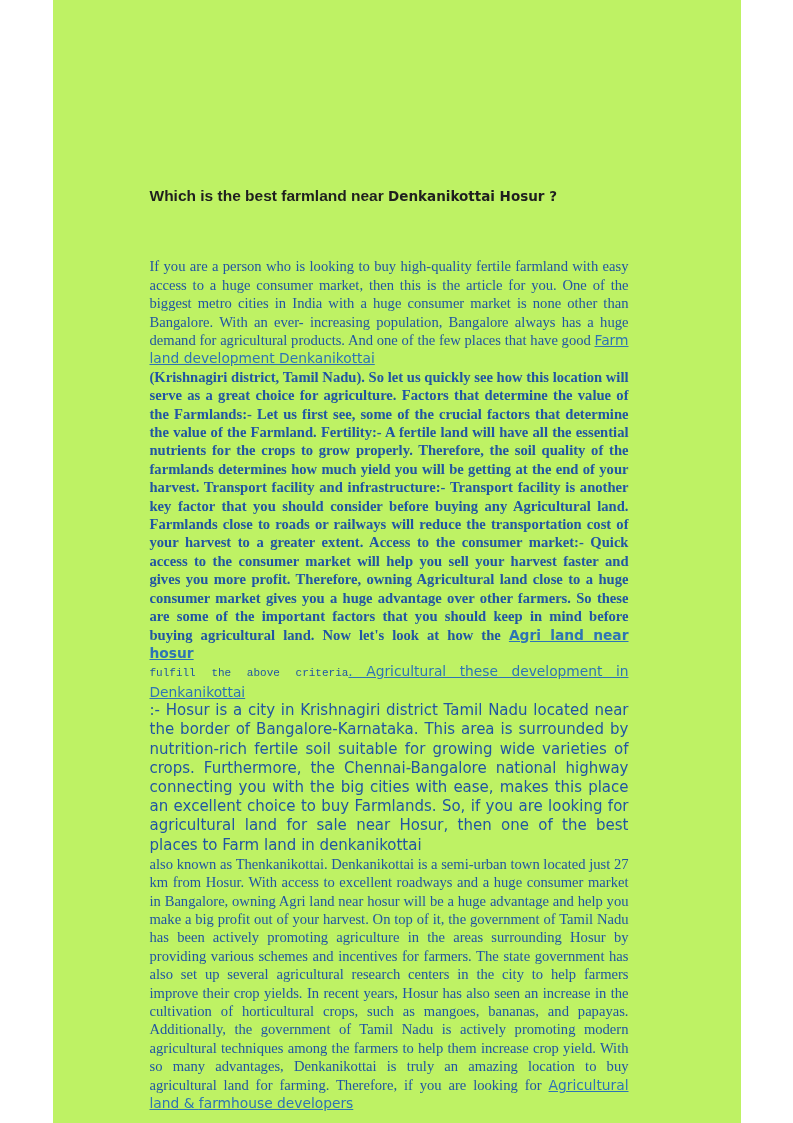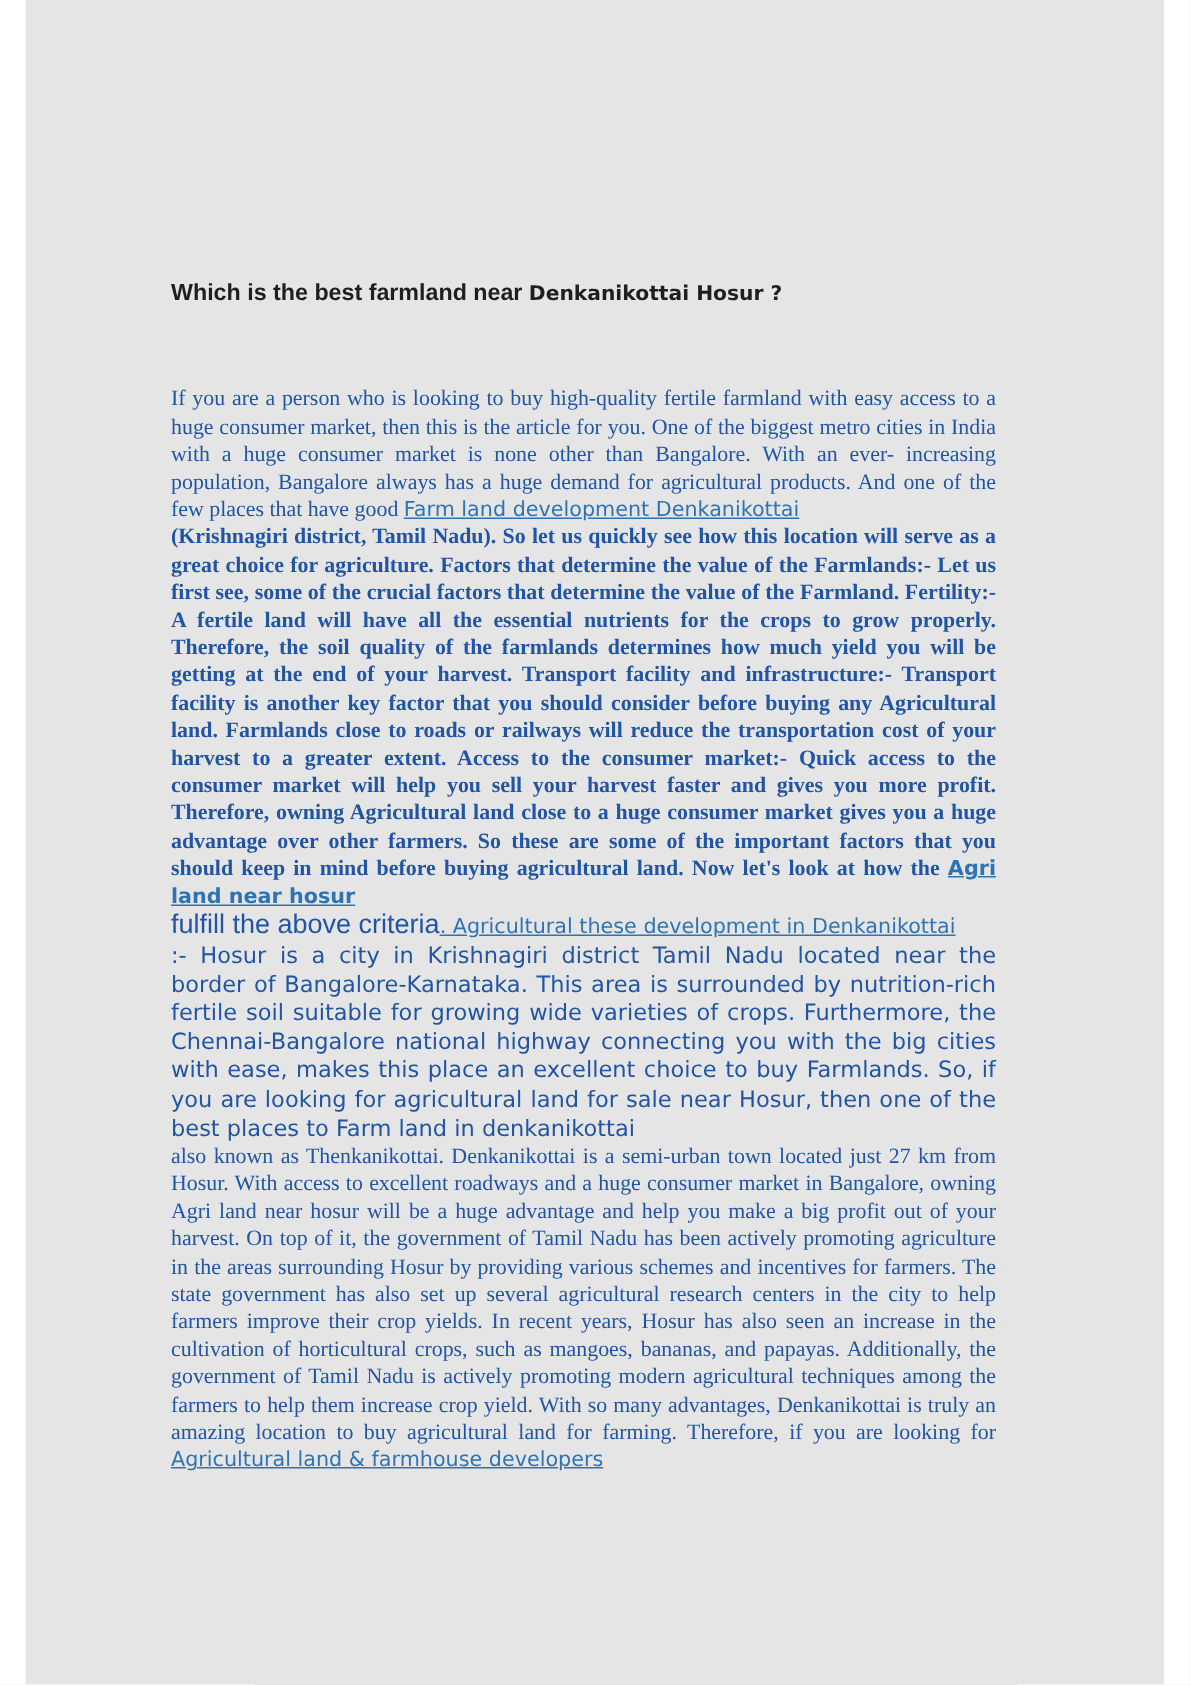--- a/index.html
+++ b/index.html
@@ -3,24 +3,24 @@
 <meta charset="utf-8">
 <title>Document</title>
 <style>
   html, body {
     margin: 0;
     padding: 0;
     background: #ffffff;
   }
   .page {
     position: relative;
-    width: 759px;
+    width: 688px;
     height: 1123px;
     margin: 0 auto;
-    background: #e5e5e5;
+    background: #bef264;
     overflow: hidden;
     box-sizing: border-box;
     padding: 186px 112px 40px 97px;
   }
   .heading {
     margin: 0 0 52px 0;
     color: #1f1f1f;
     font-family: "Liberation Sans", sans-serif;
     font-weight: bold;
     font-size: 15.5px;
@@ -40,22 +40,22 @@
     font-size: 14.6px;
     line-height: 18.4px;
   }
   .sans {
     font-family: "DejaVu Sans", sans-serif;
     font-size: 15px;
     line-height: 19.2px;
     color: #2e74b5;
   }
   .small-serif {
-    font-family: Liberation Sans, sans-serif;
-    font-size: 18px;
+    font-family: Liberation Mono, monospace;
+    font-size: 11px;
   }
   .doc-link {
     color: #2e74b5;
     text-decoration: underline;
     font-family: "DejaVu Sans", sans-serif;
     font-size: 13.8px;
     cursor: pointer;
   }
   .p1 { margin-bottom: 36px; }
   .p2 { margin-bottom: 40px; font-weight: bold; }

